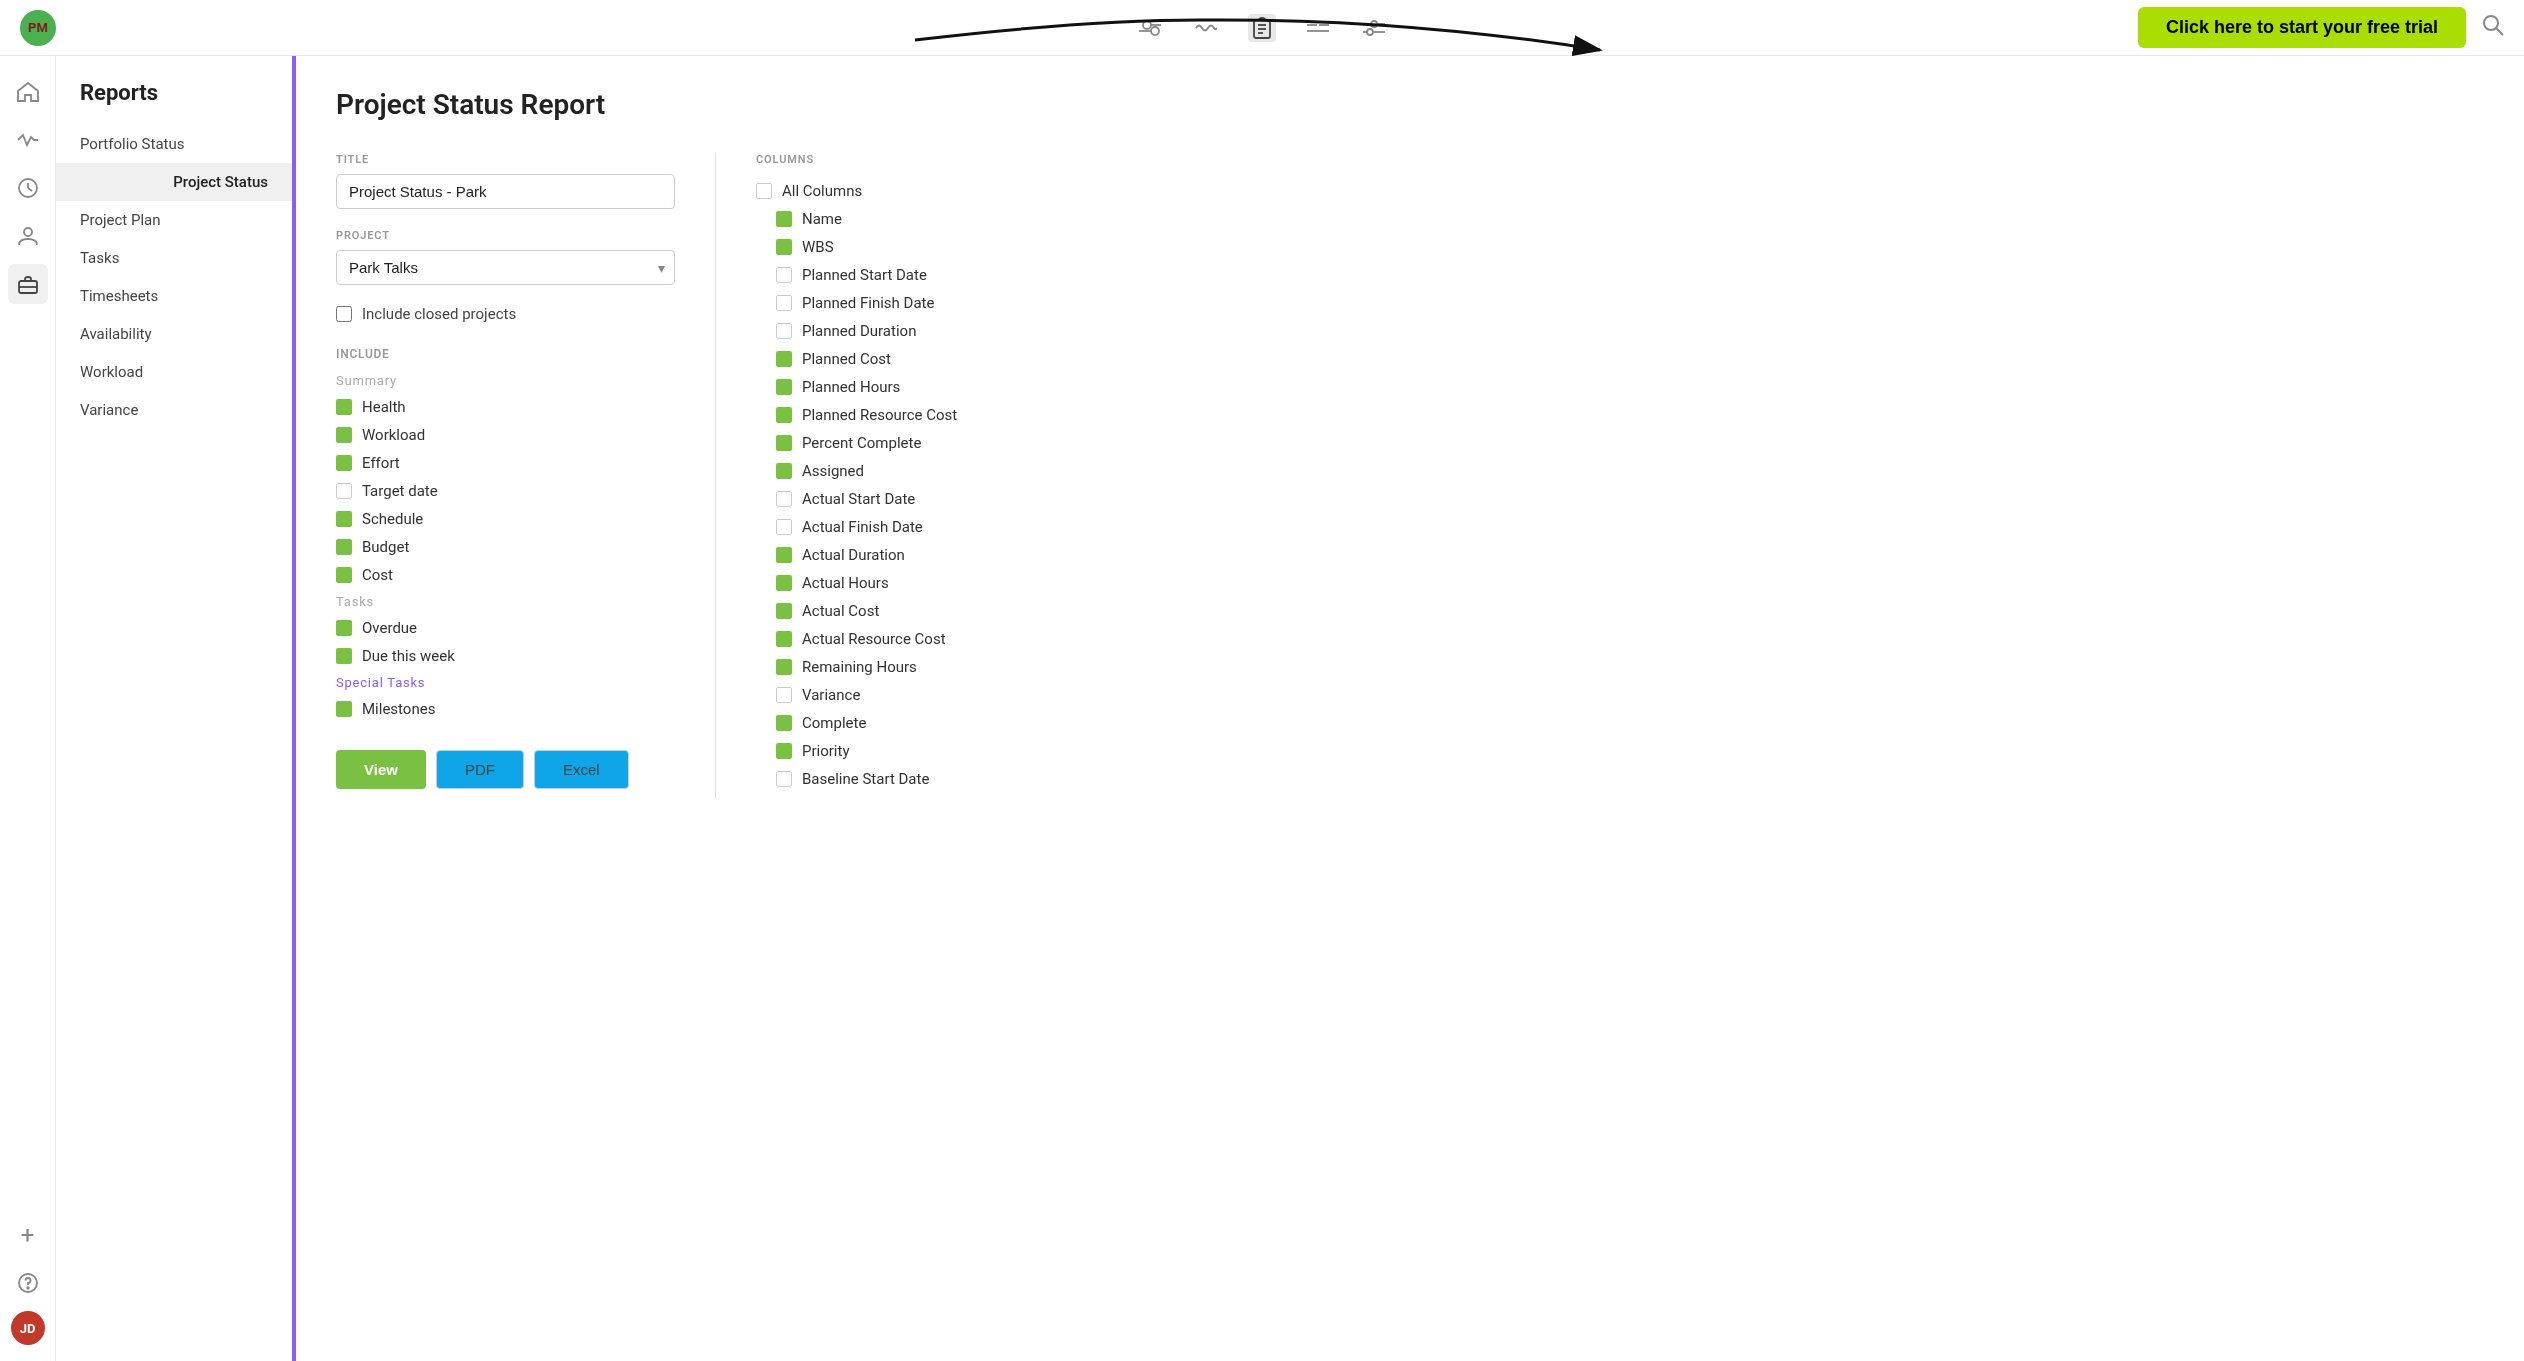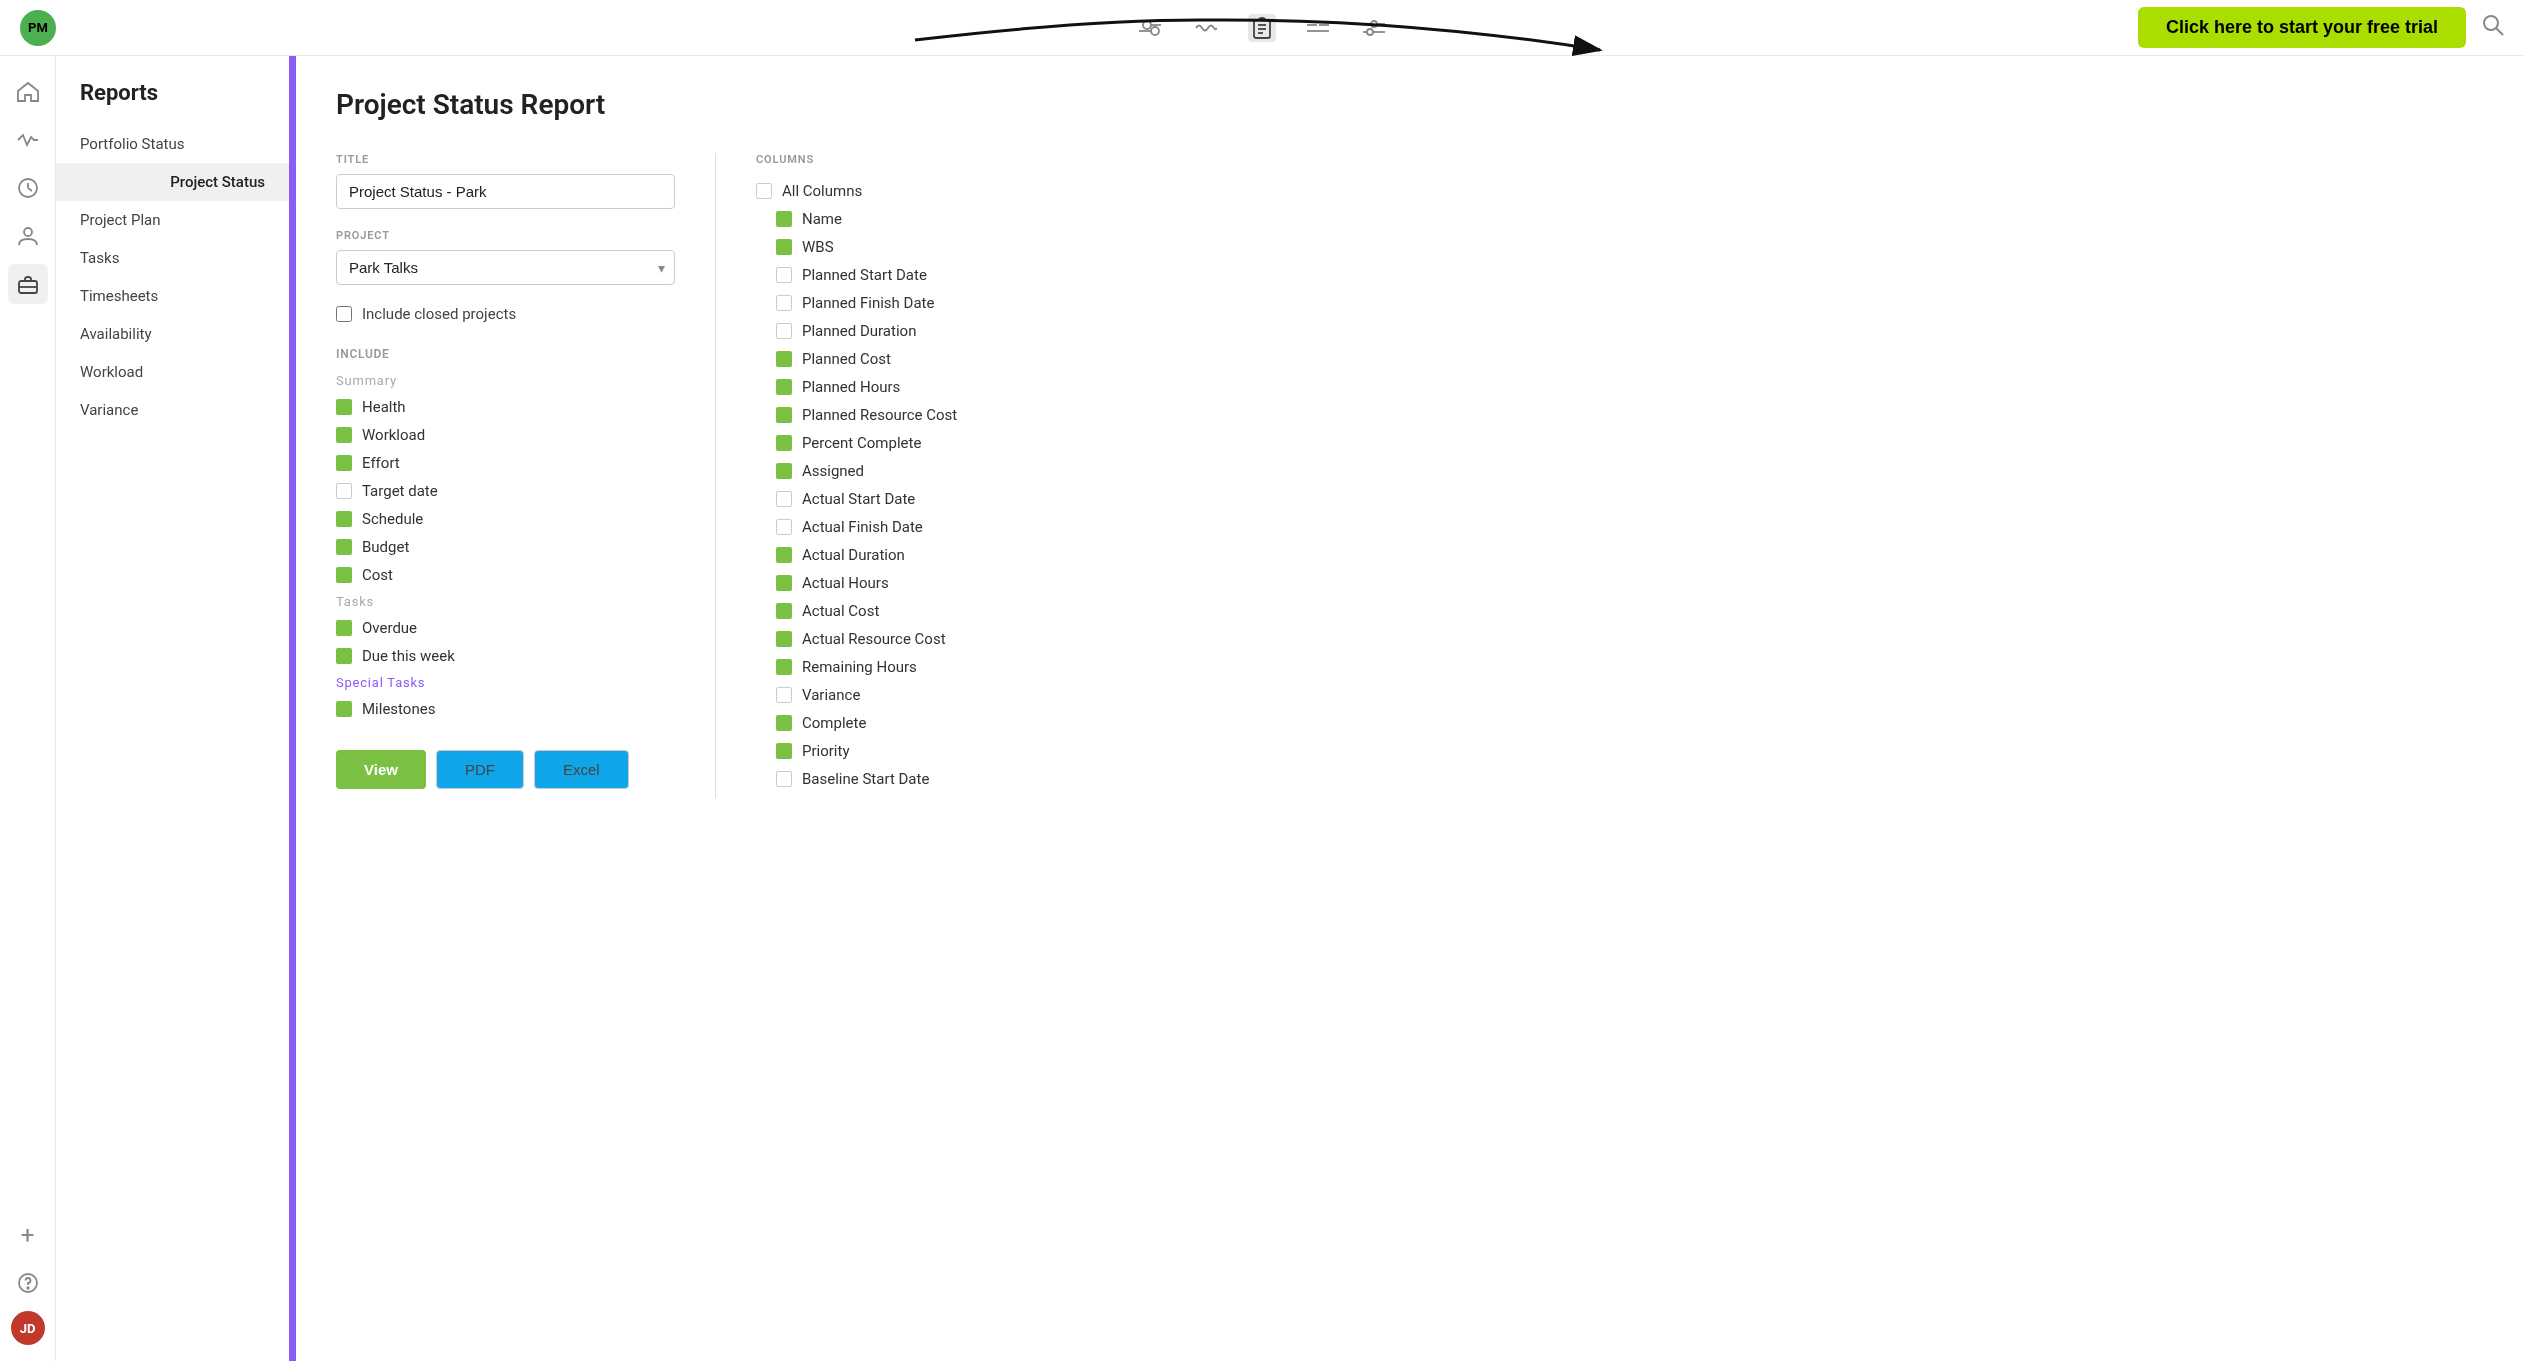--- a/index.html
+++ b/index.html
@@ -9,21 +9,21 @@
     .topbar {
       position: fixed; top: 0; left: 0; right: 0; height: 56px;
       background: #fff; border-bottom: 1px solid #e8e8e8;
       display: flex; align-items: center; justify-content: space-between;
       padding: 0 20px; z-index: 100;
     }
     .topbar-left { display: flex; align-items: center; gap: 8px; }
     .pm-logo {
       width: 36px; height: 36px; background: #4CAF50; border-radius: 50%;
       display: flex; align-items: center; justify-content: center;
-      color: #000000; font-weight: bold; font-size: 13px;
+      color: #7f1d1d; font-weight: bold; font-size: 13px;
     }
     .topbar-icons {
       display: flex; align-items: center; gap: 28px;
       position: absolute; left: 50%; transform: translateX(-50%);
     }
     .topbar-icon {
       width: 28px; height: 28px; display: flex; align-items: center; justify-content: center;
       color: #888; cursor: pointer; border-radius: 4px; font-size: 18px;
     }
     .topbar-icon.active {
@@ -57,21 +57,21 @@
     .nav-icon {
       width: 40px; height: 40px; display: flex; align-items: center; justify-content: center;
       color: #888; cursor: pointer; border-radius: 6px; font-size: 20px;
     }
     .nav-icon.active { background: #f0f0f0; color: #333; }
     .nav-icon-bottom { margin-top: auto; }
     .nav-separator { flex: 1; }
 
     
     .sidebar {
-      width: 240px; background: #fff; border-right: 7px solid #8b5cf6;
+      width: 240px; background: #fff; border-right: 4px solid #8b5cf6;
       padding: 24px 0; flex-shrink: 0; overflow-y: auto;
     }
     .sidebar-title {
       font-size: 22px; font-weight: 700; color: #222;
       padding: 0 24px 20px;
     }
     .sidebar-item {
       display: block; padding: 10px 24px; color: #444; font-size: 15px;
       cursor: pointer; text-decoration: none; border-radius: 0;
     }

